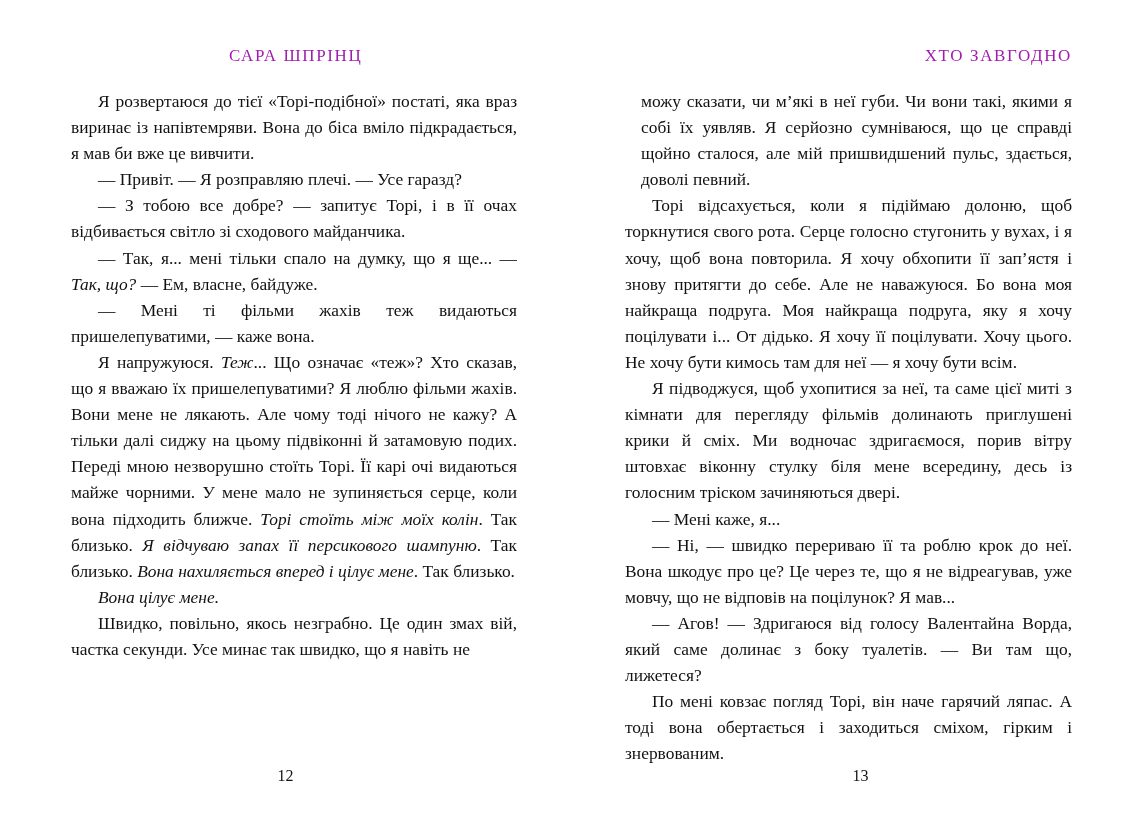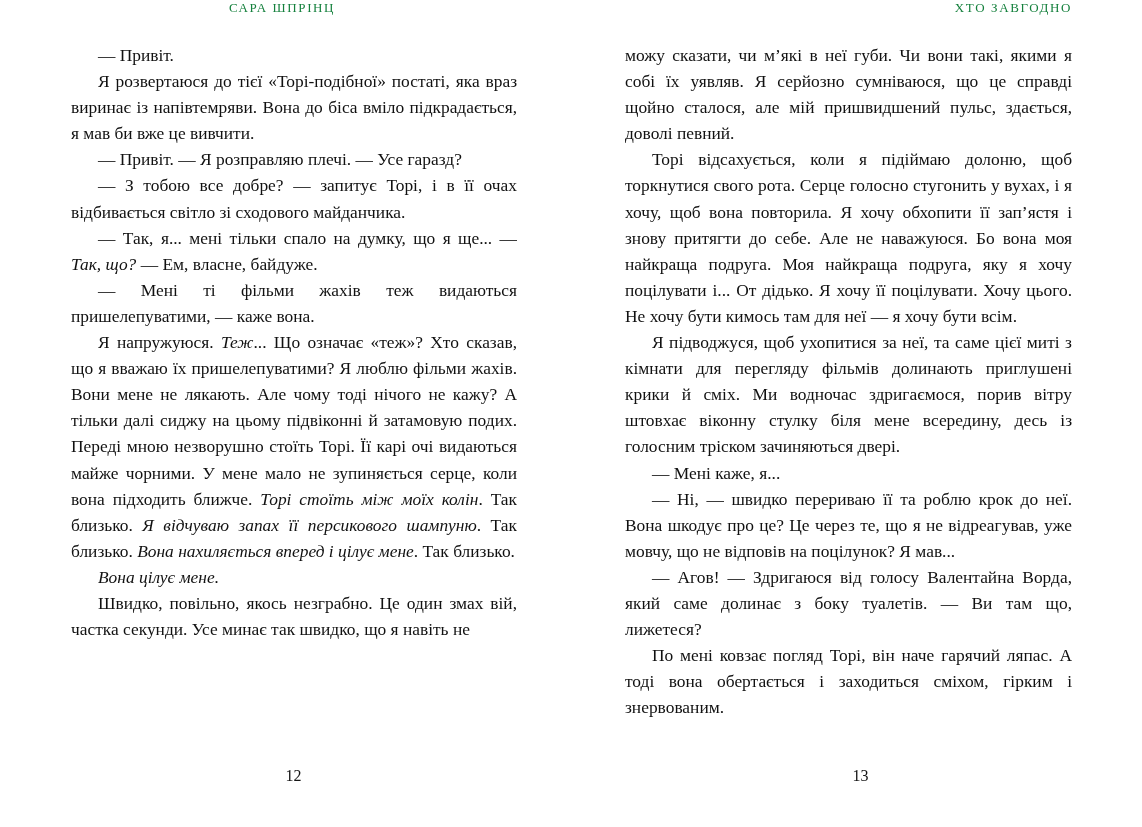--- a/index.html
+++ b/index.html
@@ -25,71 +25,71 @@
   .page {
     position: relative;
     width: 571px;
     height: 827px;
     box-sizing: border-box;
   }
   .page-left  { padding: 0 54px 0 71px; }
   .page-right { padding: 0 70px 0 54px; }
 
   .running-head {
-    font-size: 13px;
+    font-size: 17px;
     letter-spacing: 1.6px;
     text-align: center;
-    color: #15803d;
+    color: #a21caf;
+    padding-top: 46px;
     height: 20px;
     white-space: nowrap;
   }
   .page-left .running-head  { text-align: left;  padding-left: 158px; }
   .page-right .running-head { text-align: right;  padding-left: 155px; }
 
   .body-text {
     margin-top: 22px;
     font-size: 17.4px;
     line-height: 26.1px;
     text-align: justify;
     text-justify: inter-word;
     hyphens: manual;
     -webkit-hyphens: manual;
   }
   .body-text p {
     margin: 0;
     text-indent: 1.55em;
   }
-  .body-text p.noindent { text-indent: 0; }
+  .body-text p.noindent { text-indent: 0; margin-left: 16px; }
   .body-text p:last-child { text-align: justify; }
 
   em, .it {
     font-style: italic;
   }
 
   .folio {
     position: absolute;
     bottom: 42px;
     left: 0;
     width: 100%;
     text-align: center;
     font-size: 16px;
     color: #141414;
   }
-  .page-left  .folio { padding-left: 8px; }
+  .page-left  .folio { }
   .page-right .folio { padding-left: 4px; }
 </style>
 </head>
 <body>
 
 <div class="spread">
 
   <div class="page page-left">
     <div class="running-head">САРА ШПРІНЦ</div>
     <div class="body-text">
-        <p>— Привіт.</p>
         <p>Я розвертаюся до тієї «Торі-подібної» постаті, яка враз виринає із напівтемряви. Вона до біса вміло підкрадається, я мав би вже це вивчити.</p>
         <p>— Привіт. — Я розправляю плечі. — Усе гаразд?</p>
         <p>— З тобою все добре? — запитує Торі, і в її очах відбивається світло зі сходового майданчика.</p>
         <p><span>— Так, я... мені тільки спало на думку, що я ще... — </span><em>Так, що?</em><span> — Ем, власне, байдуже.</span></p>
         <p>— Мені ті фільми жахів теж видаються пришелепуватими, — каже вона.</p>
         <p><span>Я напружуюся. </span><em>Теж</em><span>... Що означає «теж»? Хто сказав, що я вважаю їх пришелепуватими? Я люблю фільми жахів. Вони мене не лякають. Але чому тоді нічого не кажу? А тільки далі сиджу на цьому підвіконні й затамовую подих. Переді мною незворушно стоїть Торі. Її карі очі видаються майже чорними. У мене мало не зупиняється серце, коли вона підходить ближче. </span><em>Торі стоїть між моїх колін</em><span>. Так близько. </span><em>Я відчуваю запах її персикового шампуню</em><span>. Так близько. </span><em>Вона нахиляється вперед і цілує мене</em><span>. Так близько.</span></p>
         <p><em>Вона цілує мене.</em></p>
         <p>Швидко, повільно, якось незграбно. Це один змах вій, частка секунди. Усе минає так швидко, що я навіть не</p>
       </div>
     <div class="folio">12</div>

